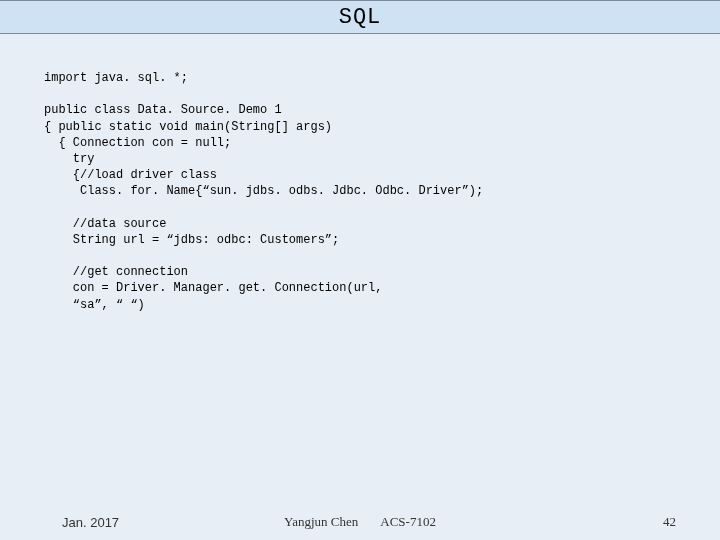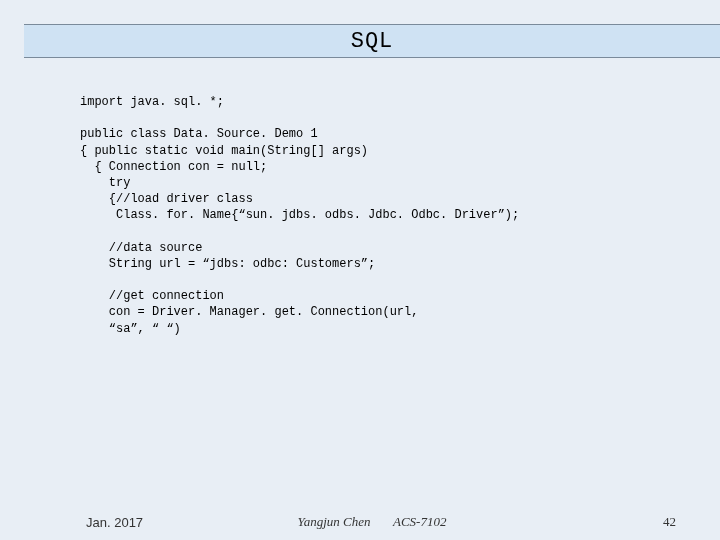--- a/index.html
+++ b/index.html
@@ -1,17 +1,17 @@
 <!DOCTYPE html>
 <html><head>
   <meta charset="utf-8">
   <style>
     * {
       margin: 0;
-      padding: 12px;
+      padding: 0;
       box-sizing: border-box;
     }
     body {
       width: 720px;
       height: 540px;
       background: #e8eef5;
       font-family: "Courier New", monospace;
       position: relative;
     }
     .title-bar {
@@ -52,21 +52,20 @@
       position: absolute;
       left: 62px;
       font-family: Liberation Sans, sans-serif;
     }
     .footer-center {
       position: absolute;
       left: 50%;
       transform: translateX(-50%);
       font-family: "Times New Roman", serif;
       white-space: pre;
-      font-style: italic;
     }
     .footer-right {
       position: absolute;
       right: 44px;
       font-family: "Times New Roman", serif;
     }
   </style>
 </head>
 <body>
 

